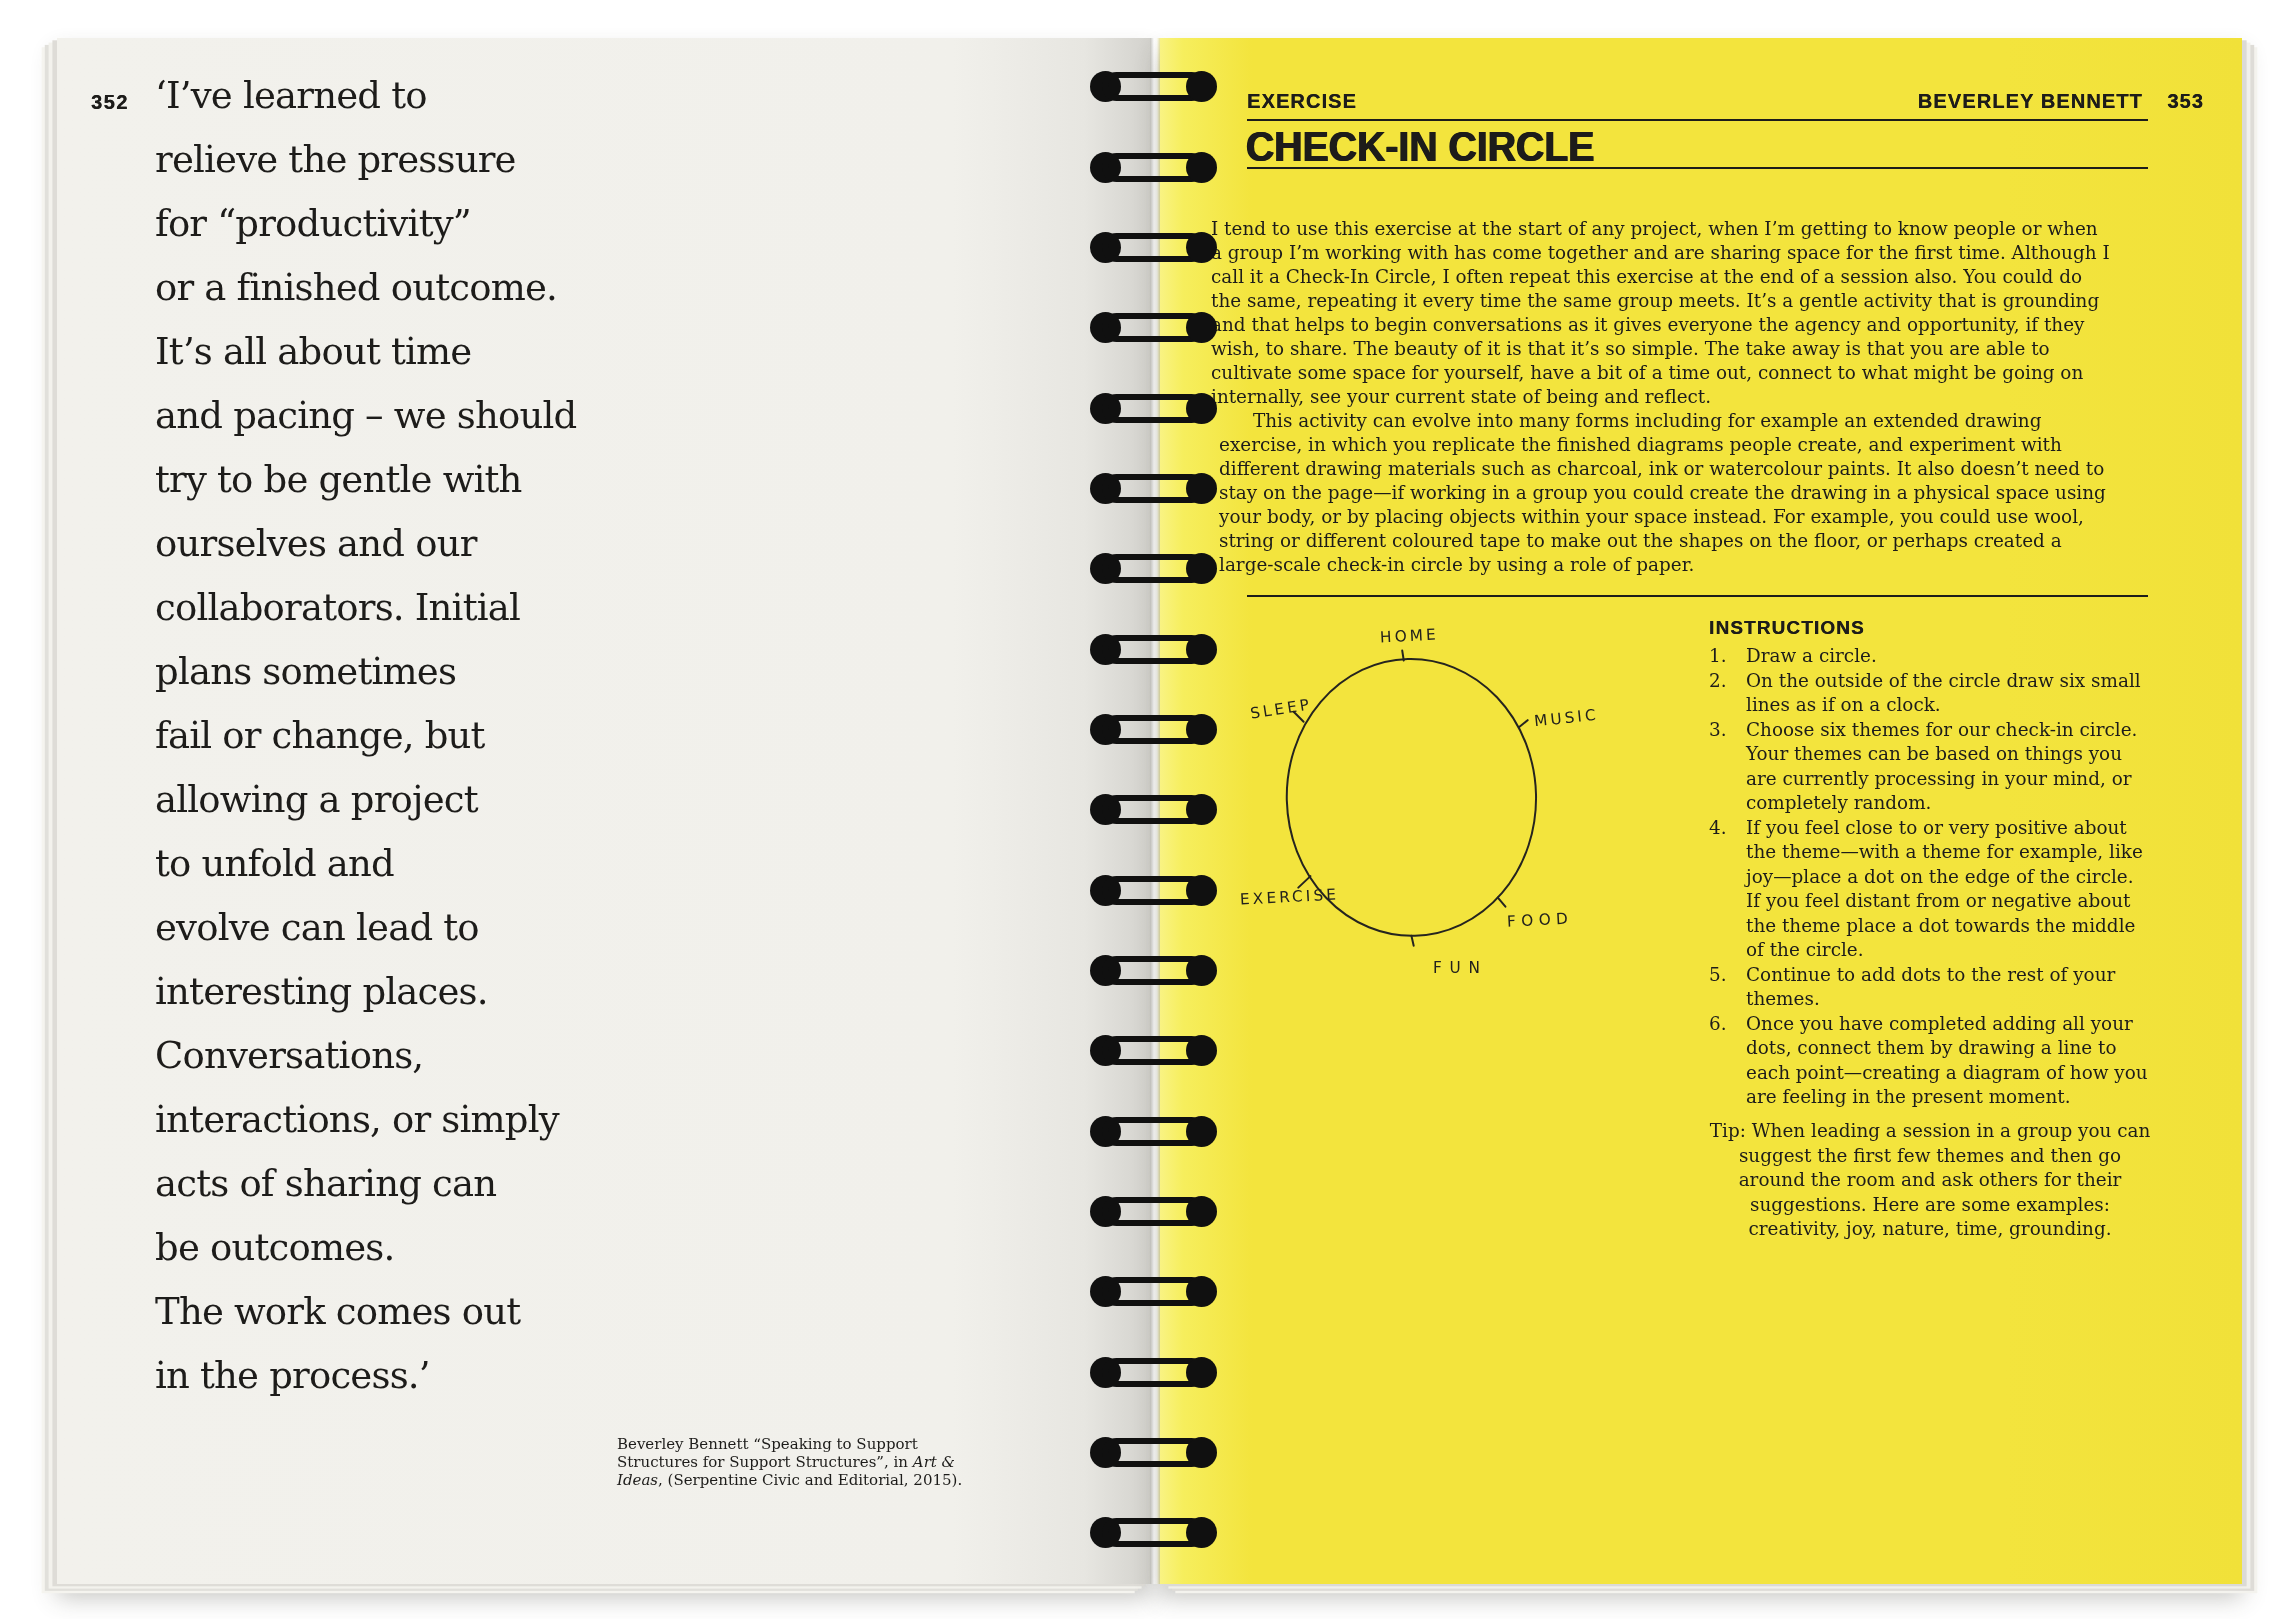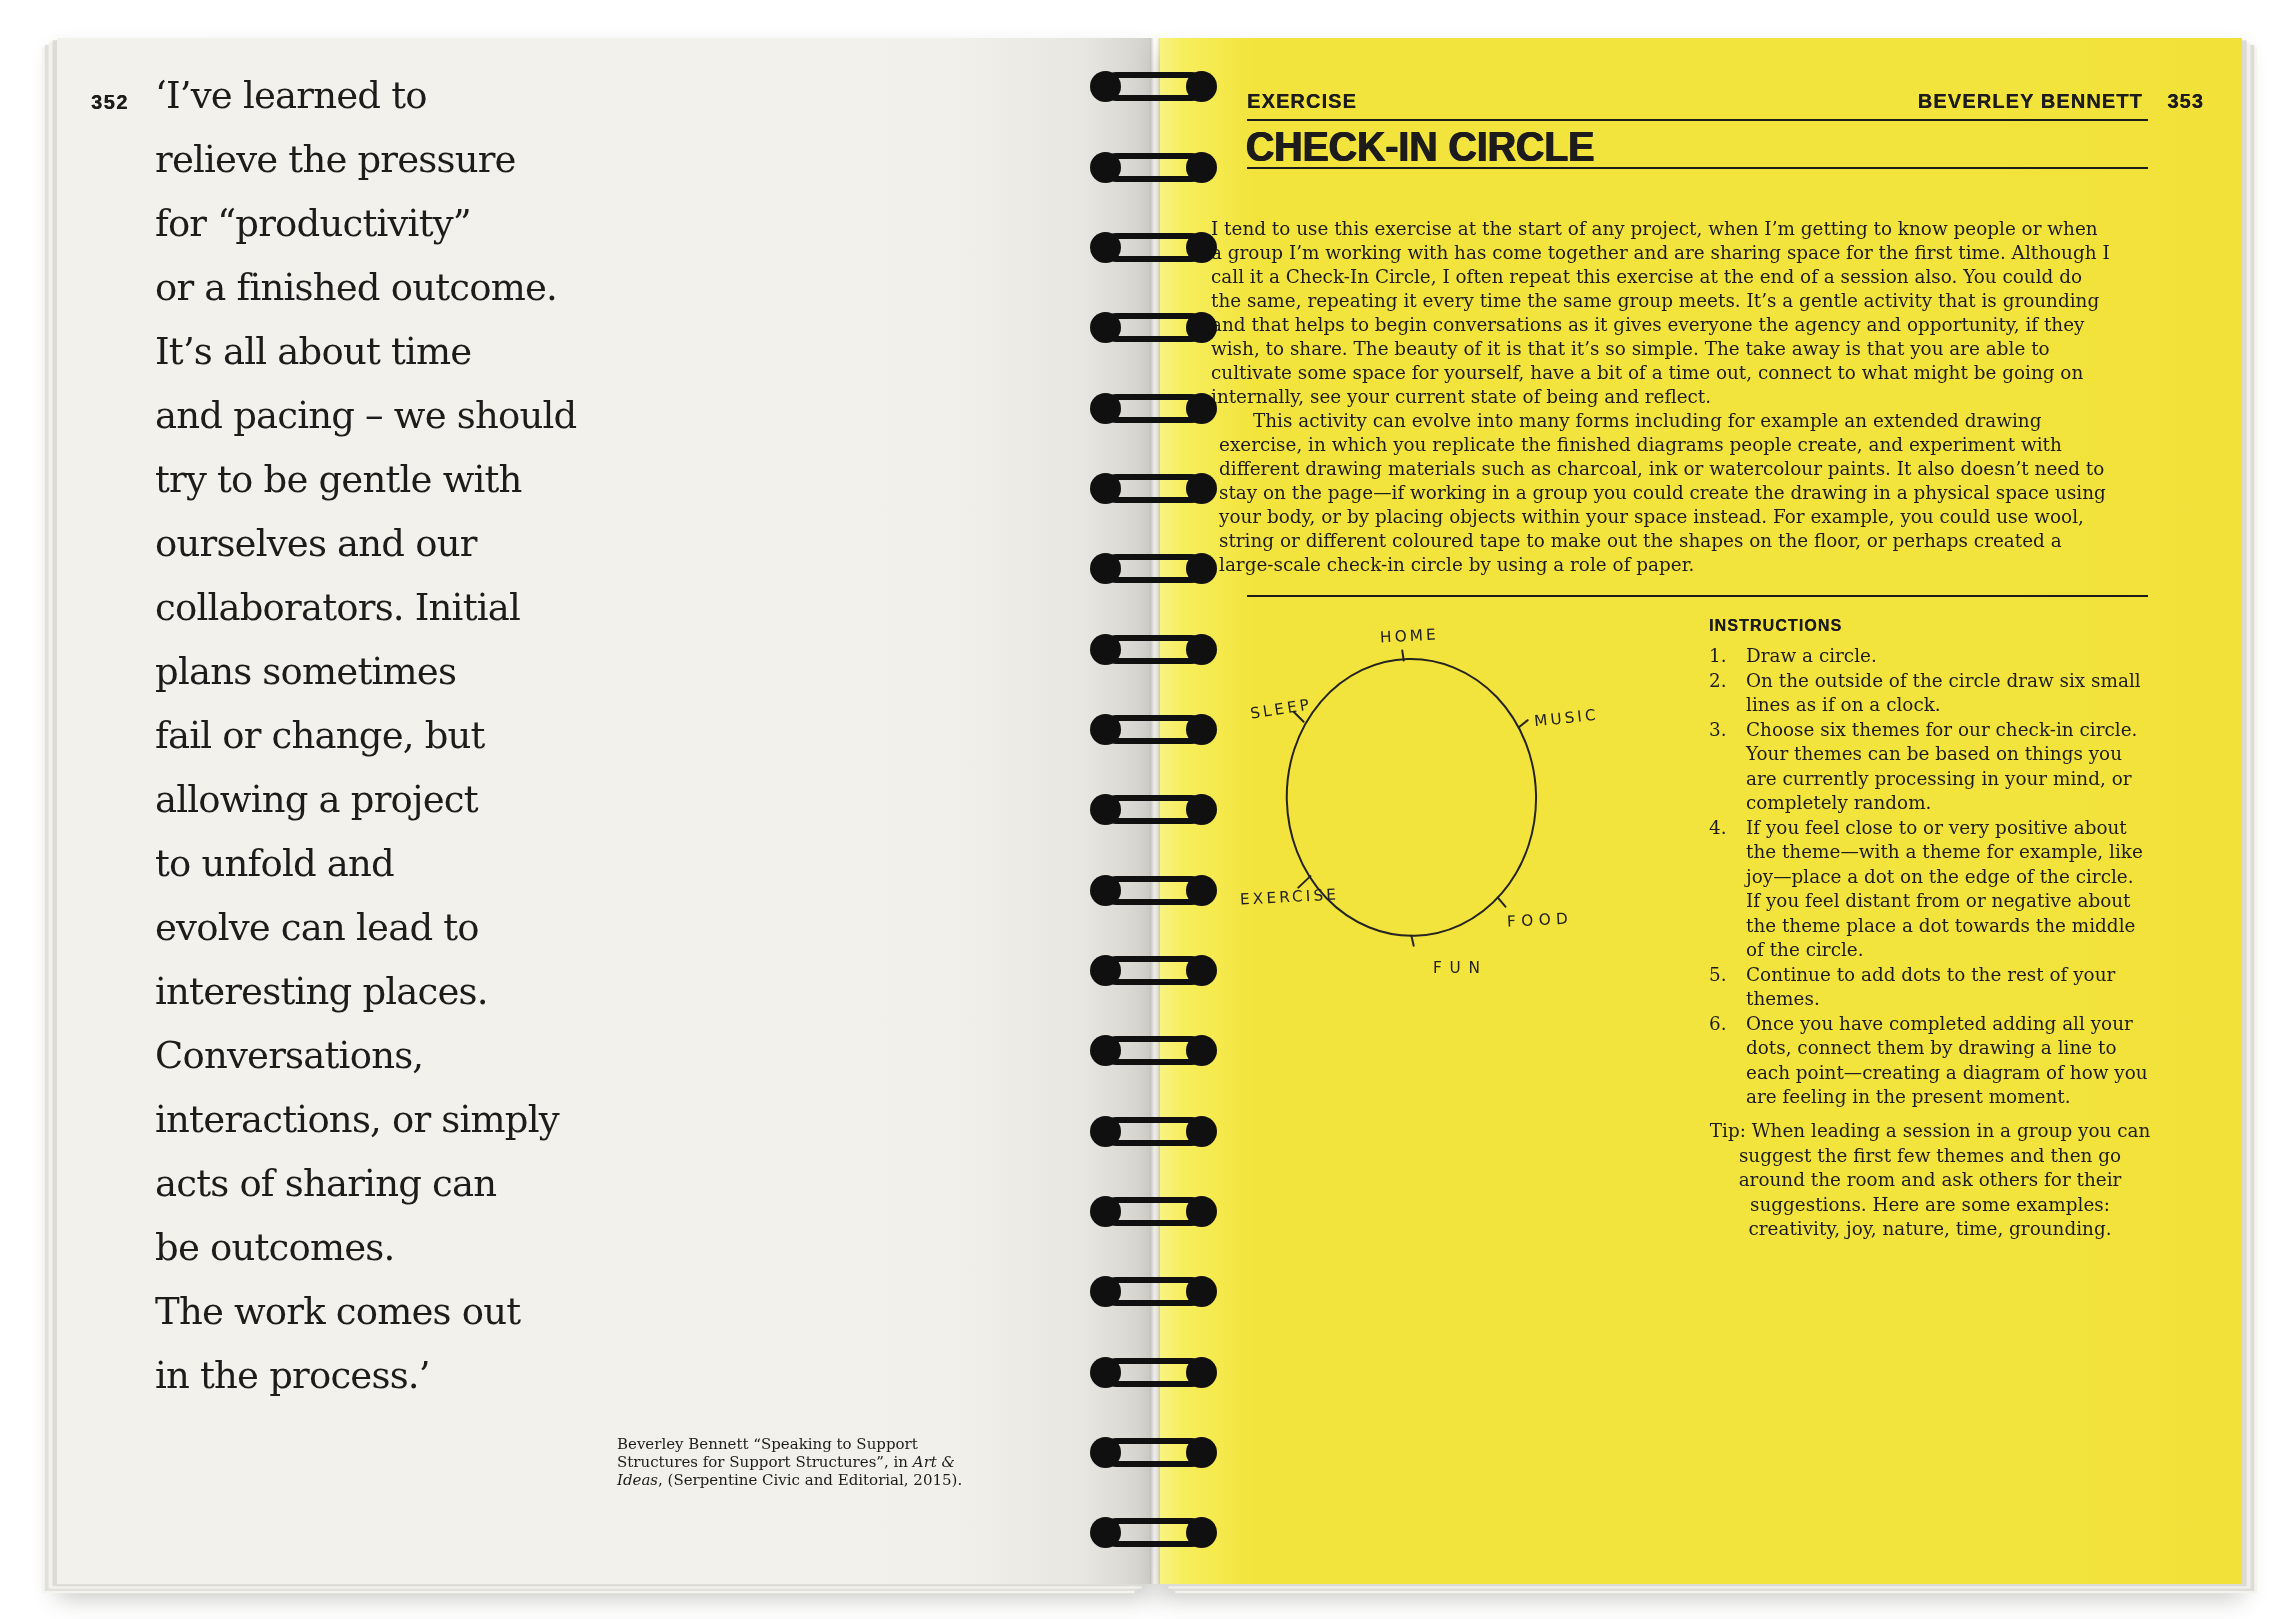--- a/index.html
+++ b/index.html
@@ -87,21 +87,21 @@
   }
   .bodytext{
     left:1211px;top:217px;width:901px;
     font-size:18.4px;line-height:24px;
   }
   .bodytext p{margin:0;}
   .bodytext p.indent{text-indent:34px;margin-left:8px;}
   .instr-head{
     left:1709px;top:617px;
     font-family:"Liberation Sans",sans-serif;font-weight:bold;
-    font-size:16px;letter-spacing:1.1px;text-shadow:0.3px 0 0 currentColor;
+    font-size:19px;letter-spacing:1.1px;text-shadow:0.3px 0 0 currentColor;
   }
   .instr-list{left:1709px;top:644px;width:442px;font-size:18.4px;line-height:24.5px;}
   .instr-item{display:flex;}
   .instr-item .num{width:37px;flex:none;}
   .instr-item .txt{flex:1;}
   .tip{left:1709px;top:1119px;width:442px;font-size:18.4px;line-height:24.5px;text-align:center;}
 
   
   .diagram-svg{left:1240px;top:620px;}
   .hand{

